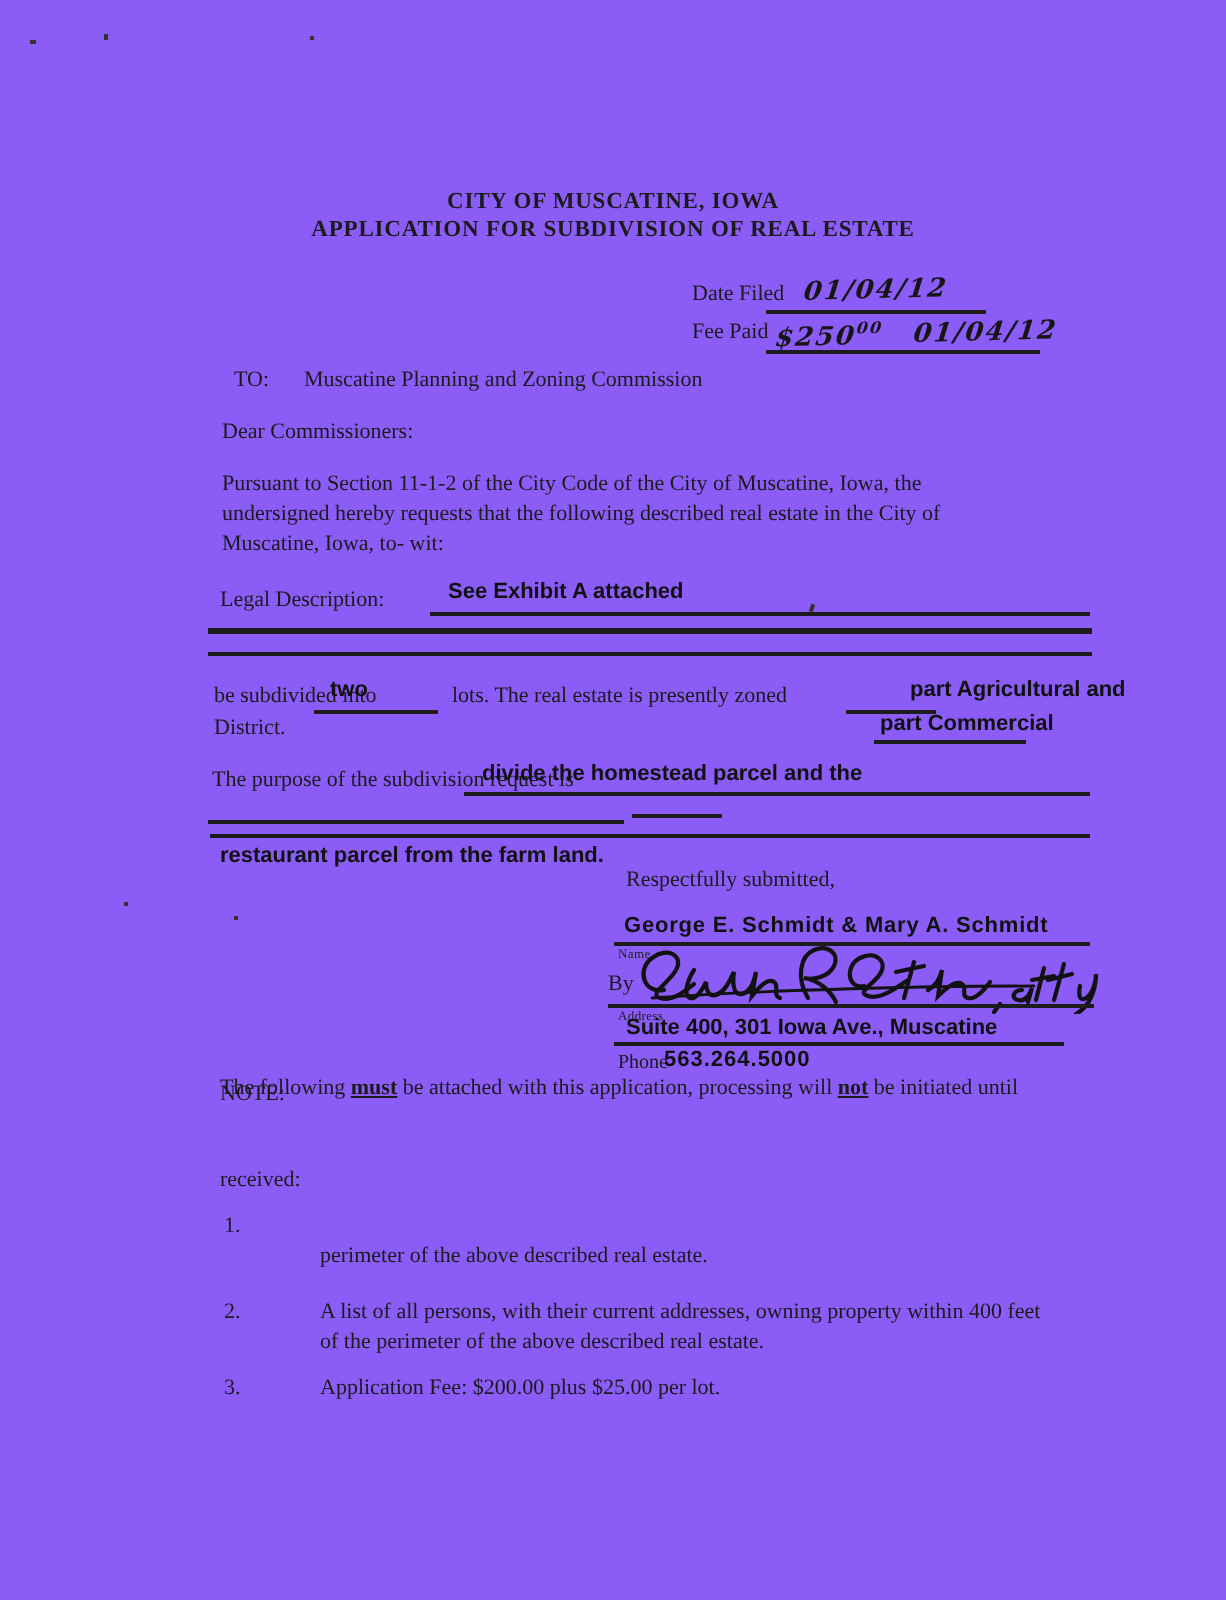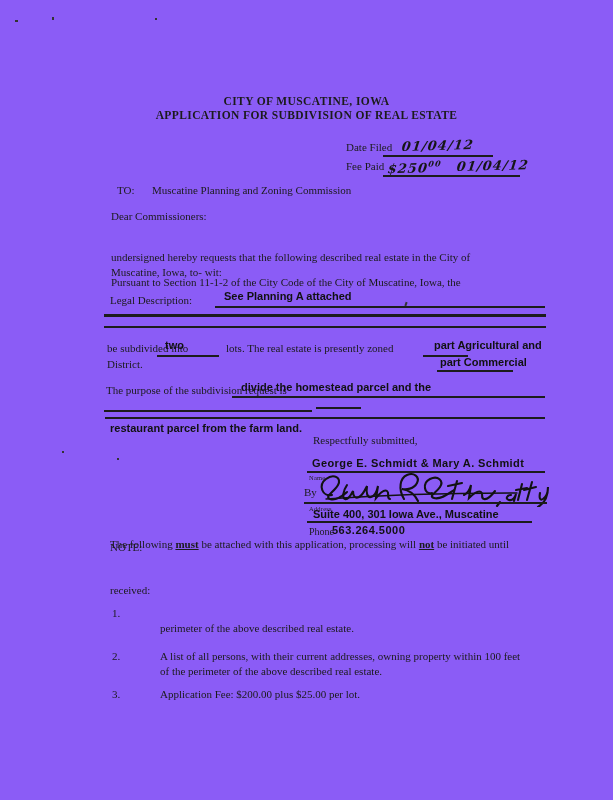--- a/index.html
+++ b/index.html
@@ -51,35 +51,35 @@
   <div class="abs hand" style="left:388px;top:158px;">
     <span>$250</span><sup>00</sup>
     <span style="margin-left:10px;">01/04/12</span>
   </div>
 
   <div class="abs serif" style="left:117px;top:184px;">TO:</div>
   <div class="abs serif" style="left:152px;top:184px;">Muscatine Planning and Zoning Commission</div>
 
   <div class="abs serif" style="left:111px;top:210px;">Dear Commissioners:</div>
 
-  <div class="abs serif" style="left:111px;top:236px;margin-top:40px;">Pursuant to Section 11-1-2 of the City Code of the City of Muscatine, Iowa, the</div>
+  <div class="abs serif" style="left:111px;top:236px;">Pursuant to Section 11-1-2 of the City Code of the City of Muscatine, Iowa, the</div>
   <div class="abs serif" style="left:111px;top:251px;">undersigned hereby requests that the following described real estate in the City of</div>
   <div class="abs serif" style="left:111px;top:266px;">Muscatine, Iowa, to- wit:</div>
 
   <div class="abs serif" style="left:110px;top:294px;">Legal Description:</div>
-  <div class="abs sans" style="left:224px;top:290px;">See Planning A attached</div>
+  <div class="abs sans" style="left:224px;top:290px;">See Exhibit A attached</div>
   <div class="rule" style="left:215px;top:306px;width:330px;height:1.5px;"></div>
   <div class="rule" style="left:104px;top:314px;width:442px;height:3px;"></div>
   <div class="rule" style="left:104px;top:326px;width:442px;height:1.5px;"></div>
 
   <div class="abs serif" style="left:107px;top:342px;">be subdivided into</div>
   <div class="abs sans" style="left:165px;top:339px;">two</div>
   <div class="rule" style="left:157px;top:355px;width:62px;height:1.5px;"></div>
   <div class="abs serif" style="left:226px;top:342px;">lots.  The real estate is presently zoned</div>
-  <div class="abs sans" style="left:412px;top:339px;padding-left:22px;">part Agricultural and</div>
+  <div class="abs sans" style="left:433px;top:339px;padding-left:22px;">part Agricultural and</div>
   <div class="rule" style="left:423px;top:355px;width:45px;height:2px;"></div>
   <div class="abs serif" style="left:107px;top:358px;">District.</div>
   <div class="abs sans" style="left:440px;top:356px;">part Commercial</div>
   <div class="rule" style="left:437px;top:370px;width:76px;height:1.5px;"></div>
 
   <div class="abs sans" style="left:241px;top:381px;">divide the homestead parcel and the</div>
   <div class="abs serif" style="left:106px;top:384px;">The purpose of the subdivision request is</div>
   <div class="rule" style="left:232px;top:396px;width:313px;height:1.5px;"></div>
   <div class="abs sans" style="left:110px;top:396px;margin-top:26px;">restaurant parcel from the farm land.</div>
   <div class="rule" style="left:104px;top:410px;width:208px;height:1.5px;"></div>
@@ -118,19 +118,19 @@
 
   <div class="abs serif" style="left:110px;top:541px;">NOTE:</div>
 
   <div class="abs serif" style="left:110px;top:538px;"><span>The following </span><span class="u">must</span><span> be attached with this application, processing will </span><span class="u">not</span><span> be initiated until</span></div>
   <div class="abs serif" style="left:110px;top:584px;">received:</div>
 
   <div class="abs serif" style="left:112px;top:607px;">1.</div>
   <div class="abs serif" style="left:160px;top:622px;">perimeter of the above described real estate.</div>
 
   <div class="abs serif" style="left:112px;top:650px;">2.</div>
-  <div class="abs serif" style="left:160px;top:650px;">A list of all persons, with their current addresses, owning property within 100 feet</div>
+  <div class="abs serif" style="left:160px;top:650px;">A list of all persons, with their current addresses, owning property within 400 feet</div>
   <div class="abs serif" style="left:160px;top:665px;">of the perimeter of the above described real estate.</div>
 
   <div class="abs serif" style="left:112px;top:688px;">3.</div>
   <div class="abs serif" style="left:160px;top:688px;">Application Fee:  $200.00 plus $25.00 per lot.</div>
 
 </div>
 
 </body></html>

